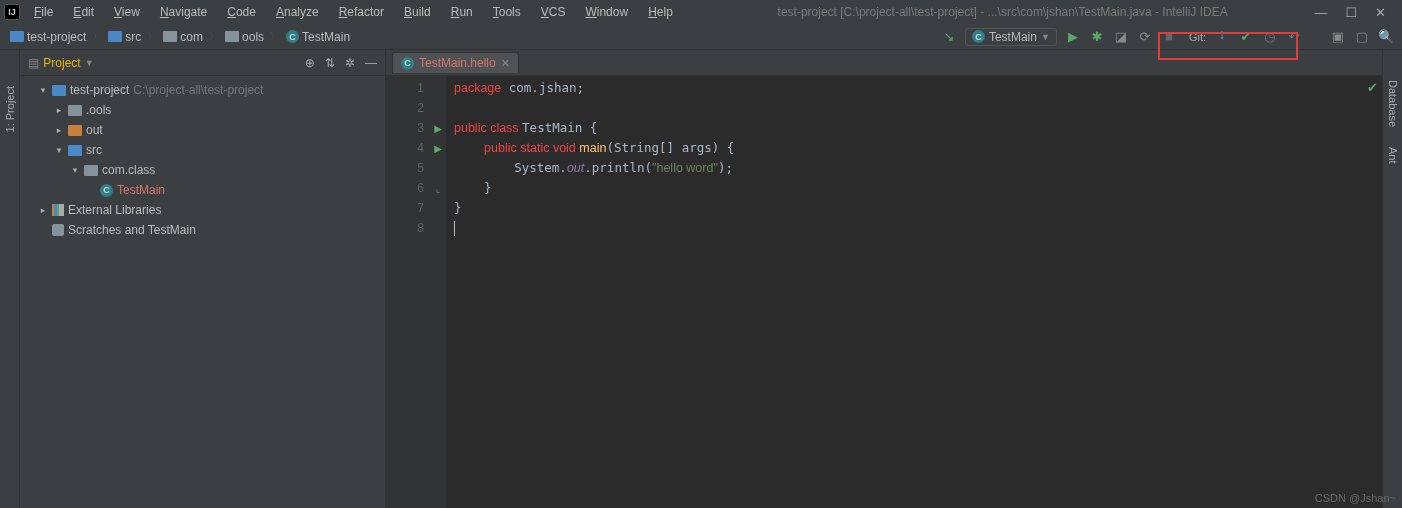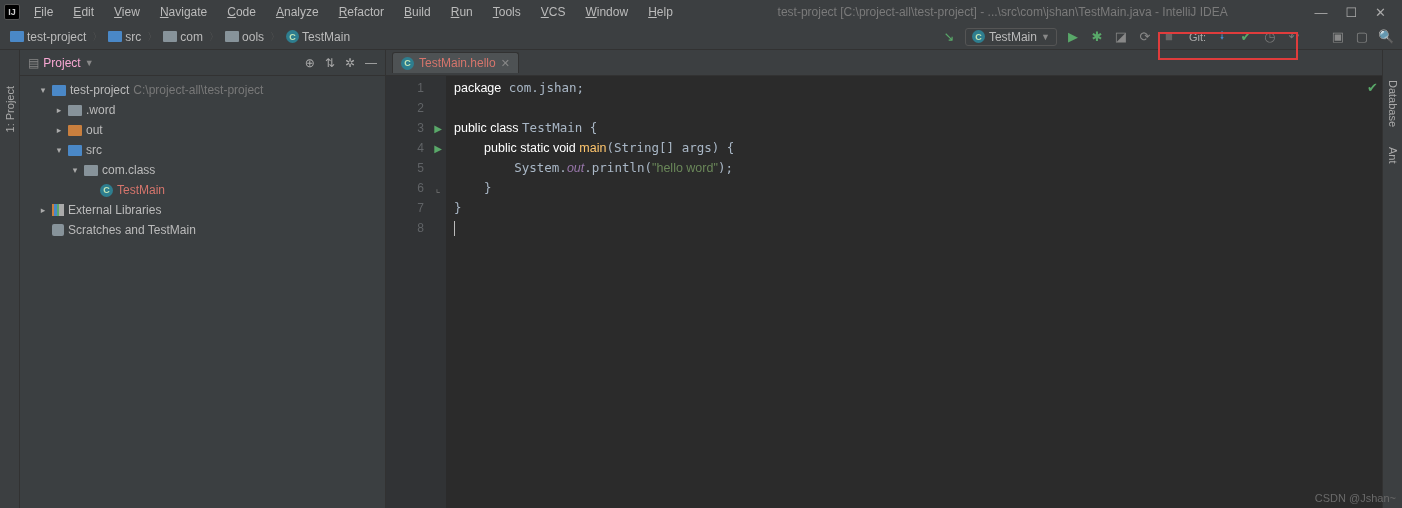--- a/index.html
+++ b/index.html
@@ -56,21 +56,21 @@
 
 .editor-area { flex:1; display:flex; flex-direction:column; background:#2b2b2b; }
 .tabs { height:26px; background:#3c3f41; border-bottom:1px solid #323232; display:flex; align-items:center; padding-left:6px;}
 .tab { background:#4e5254; border:1px solid #323232; border-bottom:none; padding:3px 8px; display:flex; align-items:center; gap:5px; color:#d5756c; border-radius:3px 3px 0 0;}
 .tab .close { color:#888; cursor:pointer; font-size:11px;}
 .editor-body { flex:1; display:flex; position:relative;}
 .gutter { width:44px; background:#313335; color:#606366; text-align:right; padding:2px 6px 0 0; font-family:Consolas,monospace; font-size:12px; line-height:20px;}
 .gutter-marks { width:16px; background:#313335; padding-top:2px;}
 .gutter-marks div { height:20px; display:flex; align-items:center; justify-content:center; font-size:10px;}
 .code { flex:1; padding:2px 8px 0; font-family:Consolas,monospace; font-size:12.5px; line-height:20px; color:#a9b7c6; white-space:pre; position:relative;}
-.kw { color:#ffffff;text-align:center; }
+.kw { color:#ef4444;text-align:center; }
 .str { color:#6a8759; }
 .fld { color:#9876aa; font-style:italic;}
 .mth { color:#ffc66d; }
 .cursor-line { display:inline-block; width:1px; height:15px; background:#bbb; vertical-align:middle;}
 .check-mark { position:absolute; right:4px; top:4px; color:#59a869; font-size:13px;}
 
 .watermark { position:absolute; right:6px; bottom:4px; color:#6a6a6a; font-size:11px;}
 </style>
 </head>
 <body>
@@ -156,41 +156,41 @@
 
 <div class="main">
   <div class="side-tabs">
     <div class="side-tab-text">1: Project</div>
   </div>
 
   <div class="project-panel">
     <div class="panel-header">
       <div class="title">
         <span style="color:#888">▤</span>
-        <span style="color:#f9a8d4;font-weight:500">Project</span>
+        <span style="color:#eab308;font-weight:500">Project</span>
         <span style="color:#888;font-size:9px">▼</span>
       </div>
       <div class="icons">
         <span>⊕</span>
         <span>⇅</span>
         <span>✲</span>
         <span>—</span>
       </div>
     </div>
     <div class="tree" id="tree">
         <div class="tree-row" style="padding-left: 18px;">
           <span class="arrow">▾</span>
           <span class="folder-icon blue"></span>
           <span>test-project</span> 
           <span class="muted">C:\project-all\test-project</span>
         </div>
         <div class="tree-row" style="padding-left: 34px;">
           <span class="arrow">▸</span>
           <span class="folder-icon"></span>
-          <span>.word</span>
+          <span>.ools</span>
         </div>
         <div class="tree-row" style="padding-left: 34px;">
           <span class="arrow">▸</span>
           <span class="folder-icon orange"></span>
           <span>out</span>
         </div>
         <div class="tree-row" style="padding-left: 34px;">
           <span class="arrow">▾</span>
           <span class="folder-icon blue"></span>
           <span>src</span>

